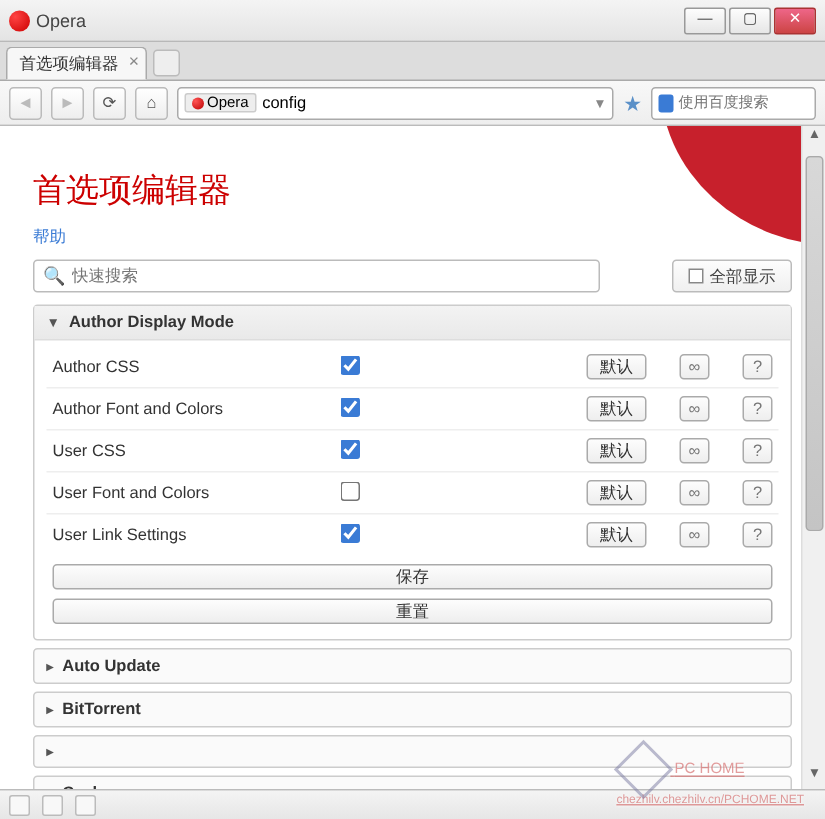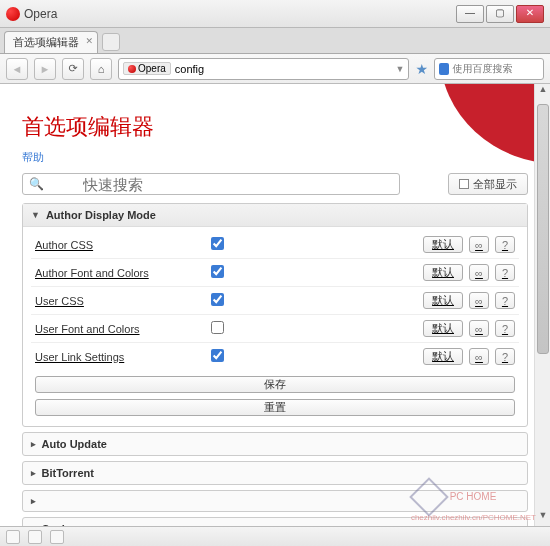--- a/index.html
+++ b/index.html
@@ -34,45 +34,45 @@
 
 
 .viewport { position: absolute; top: 84px; bottom: 20px; left: 0; right: 0; overflow: hidden; background: #fff; }
 .page { padding: 4px 22px 10px 22px; position: relative; }
 .redcurve { position: absolute; top: -30px; right: -10px; width: 120px; height: 110px; background: #c7202c; border-radius: 0 0 0 100%; }
 h1.page-title { color: #c00; font-size: 22px; font-weight: normal; margin: 24px 0 8px 0; font-family: "Microsoft YaHei", SimSun, sans-serif; }
 .help { color: #3a7bd5; font-size: 11px; cursor: pointer; margin-bottom: 8px; display: inline-block; }
 .searchrow { display: flex; gap: 8px; margin-bottom: 8px; }
 .quicksearch { flex: 1; height: 22px; border: 1px solid #bbb; border-radius: 3px; display: flex; align-items: center; padding: 0 6px; gap: 4px; background: #fff; }
 .quicksearch .mag { color: #888; font-size: 12px; }
-.quicksearch input { border: none; outline: none; font-size: 15px; flex: 1; color: #999; margin-left: 35px; }
+.quicksearch input { border: none; outline: none; font-size: 11px; flex: 1; color: #999; }
 .showall { height: 22px; border: 1px solid #bbb; border-radius: 3px; background: linear-gradient(#fdfdfd,#f0f0f0); padding: 0 10px; display: flex; align-items: center; gap: 4px; font-size: 11px; color: #444; cursor: pointer; margin-left: 40px; }
 .showall .chk { width: 10px; height: 10px; border: 1px solid #888; background: #fff; }
 
 .section { border: 1px solid #ccc; border-radius: 3px; margin-bottom: 5px; background: #fafafa; }
 .section-header { padding: 5px 8px; font-weight: bold; font-size: 11px; color: #333; cursor: pointer; display: flex; align-items: center; gap: 6px; }
 .section-header .tri { font-size: 9px; color: #555; }
 .section.expanded { background: #fff; }
 .section.expanded .section-header { background: linear-gradient(#f3f3f3,#e9e9e9); border-bottom: 1px solid #ddd; }
 .section-body { padding: 4px 8px 8px 8px; }
-.row { display: flex; align-items: center; padding: 5px 4px; border-top: 1px solid #eee; gap: 6px; text-decoration: underline; }
+.row { display: flex; align-items: center; padding: 5px 4px; border-top: 1px solid #eee; gap: 22px; }
 .row:first-child { border-top: none; }
 .row .lbl { width: 170px; font-size: 11px; color: #333; }
 .row .ctrl { flex: 1; }
 .row .ctrl input[type=checkbox] { accent-color: #3a7bd5; }
 .smallbtn { height: 17px; border: 1px solid #aaa; background: linear-gradient(#fdfdfd,#eee); border-radius: 3px; padding: 0 8px; font-size: 11px; color: #333; cursor: pointer; }
 .smallbtn.icon { width: 20px; padding: 0; text-align: center; color: #777; }
 .btnrow { display: flex; gap: 6px; padding: 6px 4px 2px 4px; flex-direction: column; }
 
 
 .statusbar { position: absolute; bottom: 0; left: 0; right: 0; height: 20px; background: linear-gradient(#f4f4f4,#e6e6e6); border-top: 1px solid #bbb; display: flex; align-items: center; padding: 0 6px; gap: 8px; }
 .statusbar .sicon { width: 14px; height: 14px; border: 1px solid #bbb; border-radius: 2px; background: #f8f8f8; cursor: pointer; }
 
 
-.watermark { position: absolute; right: 14px; bottom: 24px; font-size: 10px; color: rgba(200,60,60,0.5); text-shadow: 0 0 2px #fff; pointer-events: none; }
+.watermark { position: absolute; right: 14px; bottom: 8px; font-size: 10px; color: rgba(200,60,60,0.5); text-shadow: 0 0 2px #fff; pointer-events: none; text-decoration: underline; }
 .watermark .diamond { display: inline-block; width: 28px; height: 28px; border: 2px solid rgba(120,120,160,0.5); transform: rotate(45deg); vertical-align: middle; margin: 0 4px; }
 
 
 .vscroll { position: absolute; top: 0; right: 0; bottom: 0; width: 16px; background: #f0f0f0; border-left: 1px solid #ddd; }
 .vscroll .thumb { position: absolute; top: 20px; width: 12px; left: 2px; height: 250px; background: linear-gradient(#d8d8d8,#c4c4c4); border: 1px solid #aaa; border-radius: 3px; }
 .vscroll .arr { position: absolute; left: 0; width: 16px; height: 16px; text-align: center; font-size: 9px; color: #666; }
 .vscroll .arr.up { top: 0; }
 .vscroll .arr.down { bottom: 0; }
 </style>
 </head>

